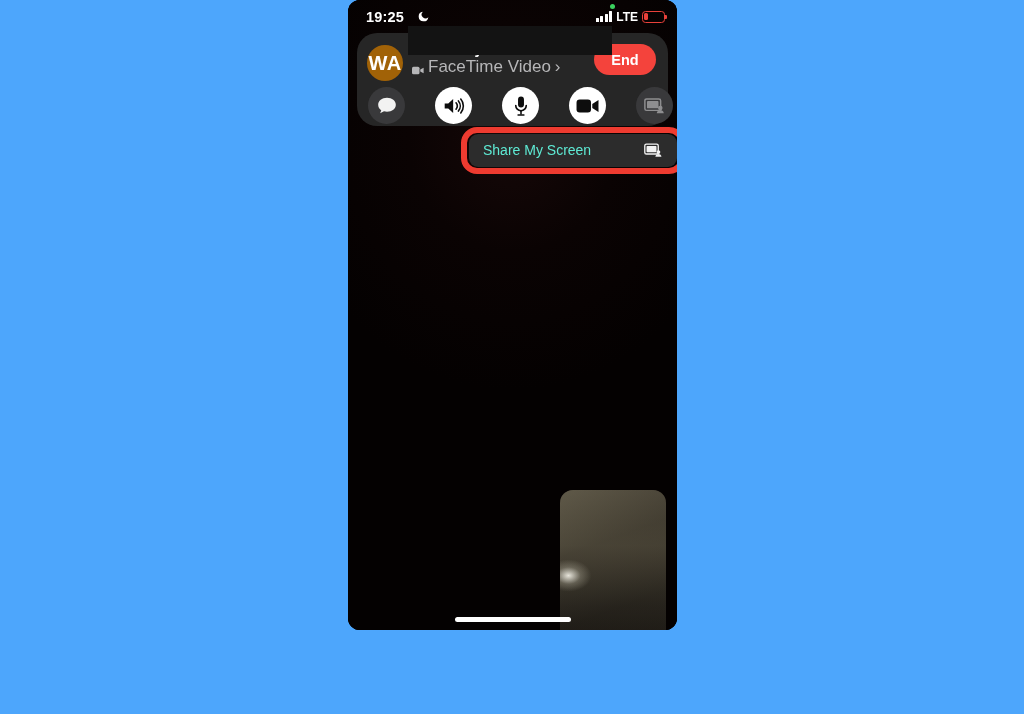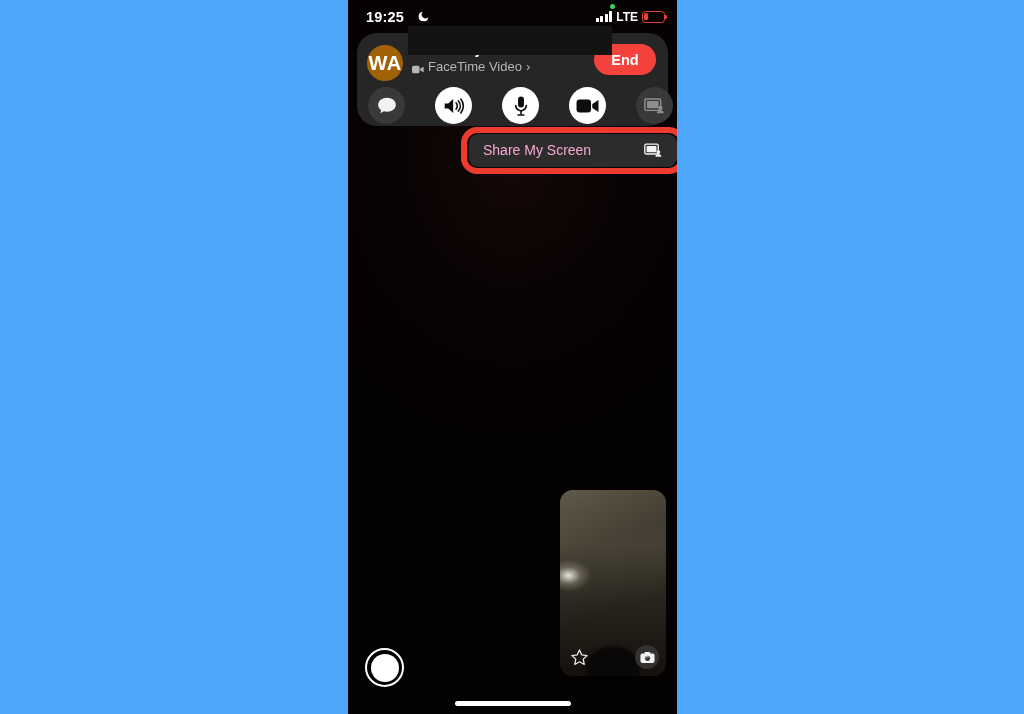--- a/index.html
+++ b/index.html
@@ -14,23 +14,24 @@
     overflow: hidden;
     position: relative;
   }
 
   
   .phone-screen {
     position: absolute;
     left: 348px;
     top: 0;
     width: 329px;
-    height: 714px;
+    height: 630px;
     background: #050202;
     overflow: hidden;
+    border-radius: 12px;
   }
 
   
   .remote-video {
     position: absolute;
     inset: 0;
     background:
       radial-gradient(ellipse 70% 40% at 50% 22%, #160808 0%, #0a0303 45%, #040101 100%),
       #040101;
   }
@@ -183,21 +184,21 @@
     font-weight: bold;
     line-height: 17px;
     white-space: nowrap;
   }
   .caller-sub {
     display: flex;
     align-items: center;
     gap: 4px;
     margin-top: 1px;
     color: #b6b6b8;
-    font-size: 13px;
+    font-size: 17px;
     line-height: 15px;
     white-space: nowrap;
   }
   .vid-mini {
     display: inline-block;
     width: 12px;
     height: 9px;
     position: relative;
   }
   .end-button {
@@ -263,21 +264,21 @@
     height: 33px;
     background: #2c2c2c;
     border-radius: 9px;
     z-index: 26;
     cursor: pointer;
   }
   .share-label {
     position: absolute;
     left: 14px;
     top: 8px;
-    color: #f9a8d4;
+    color: #5eead4;
     font-size: 14px;
     line-height: 17px;
     white-space: nowrap;
   }
   .share-icon {
     position: absolute;
     right: 14px;
     top: 9px;
     width: 19px;
     height: 15px;

